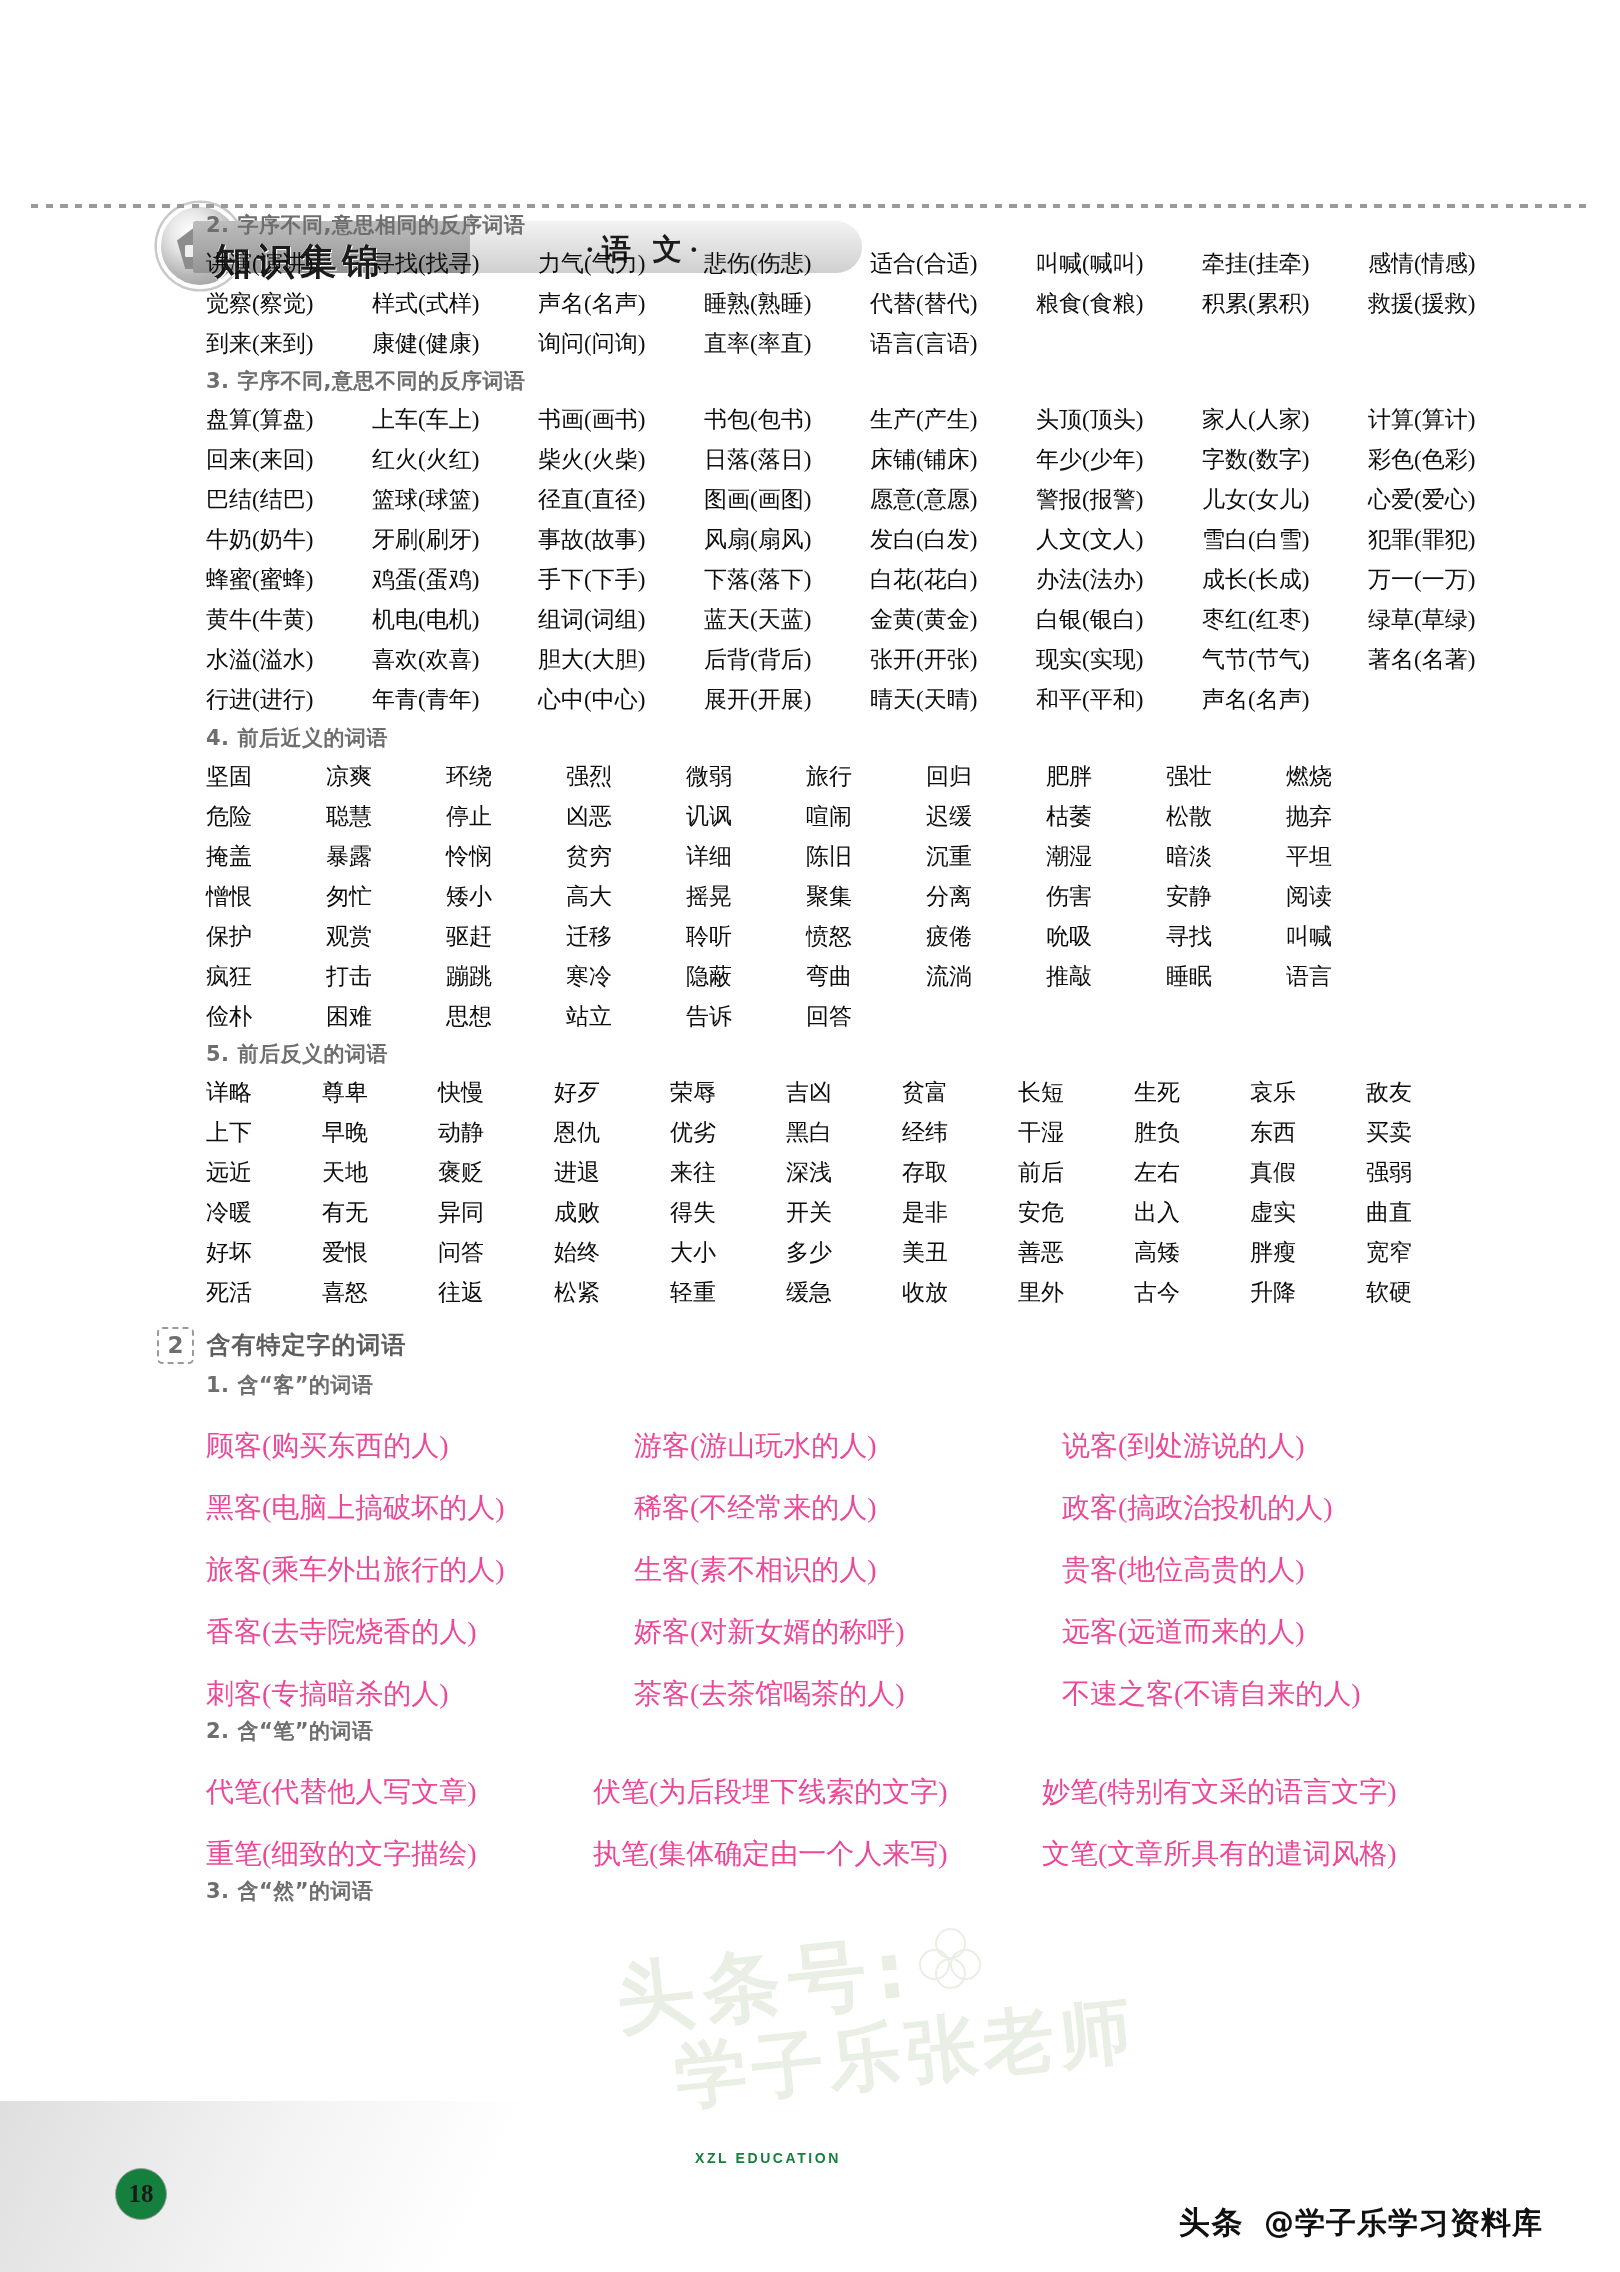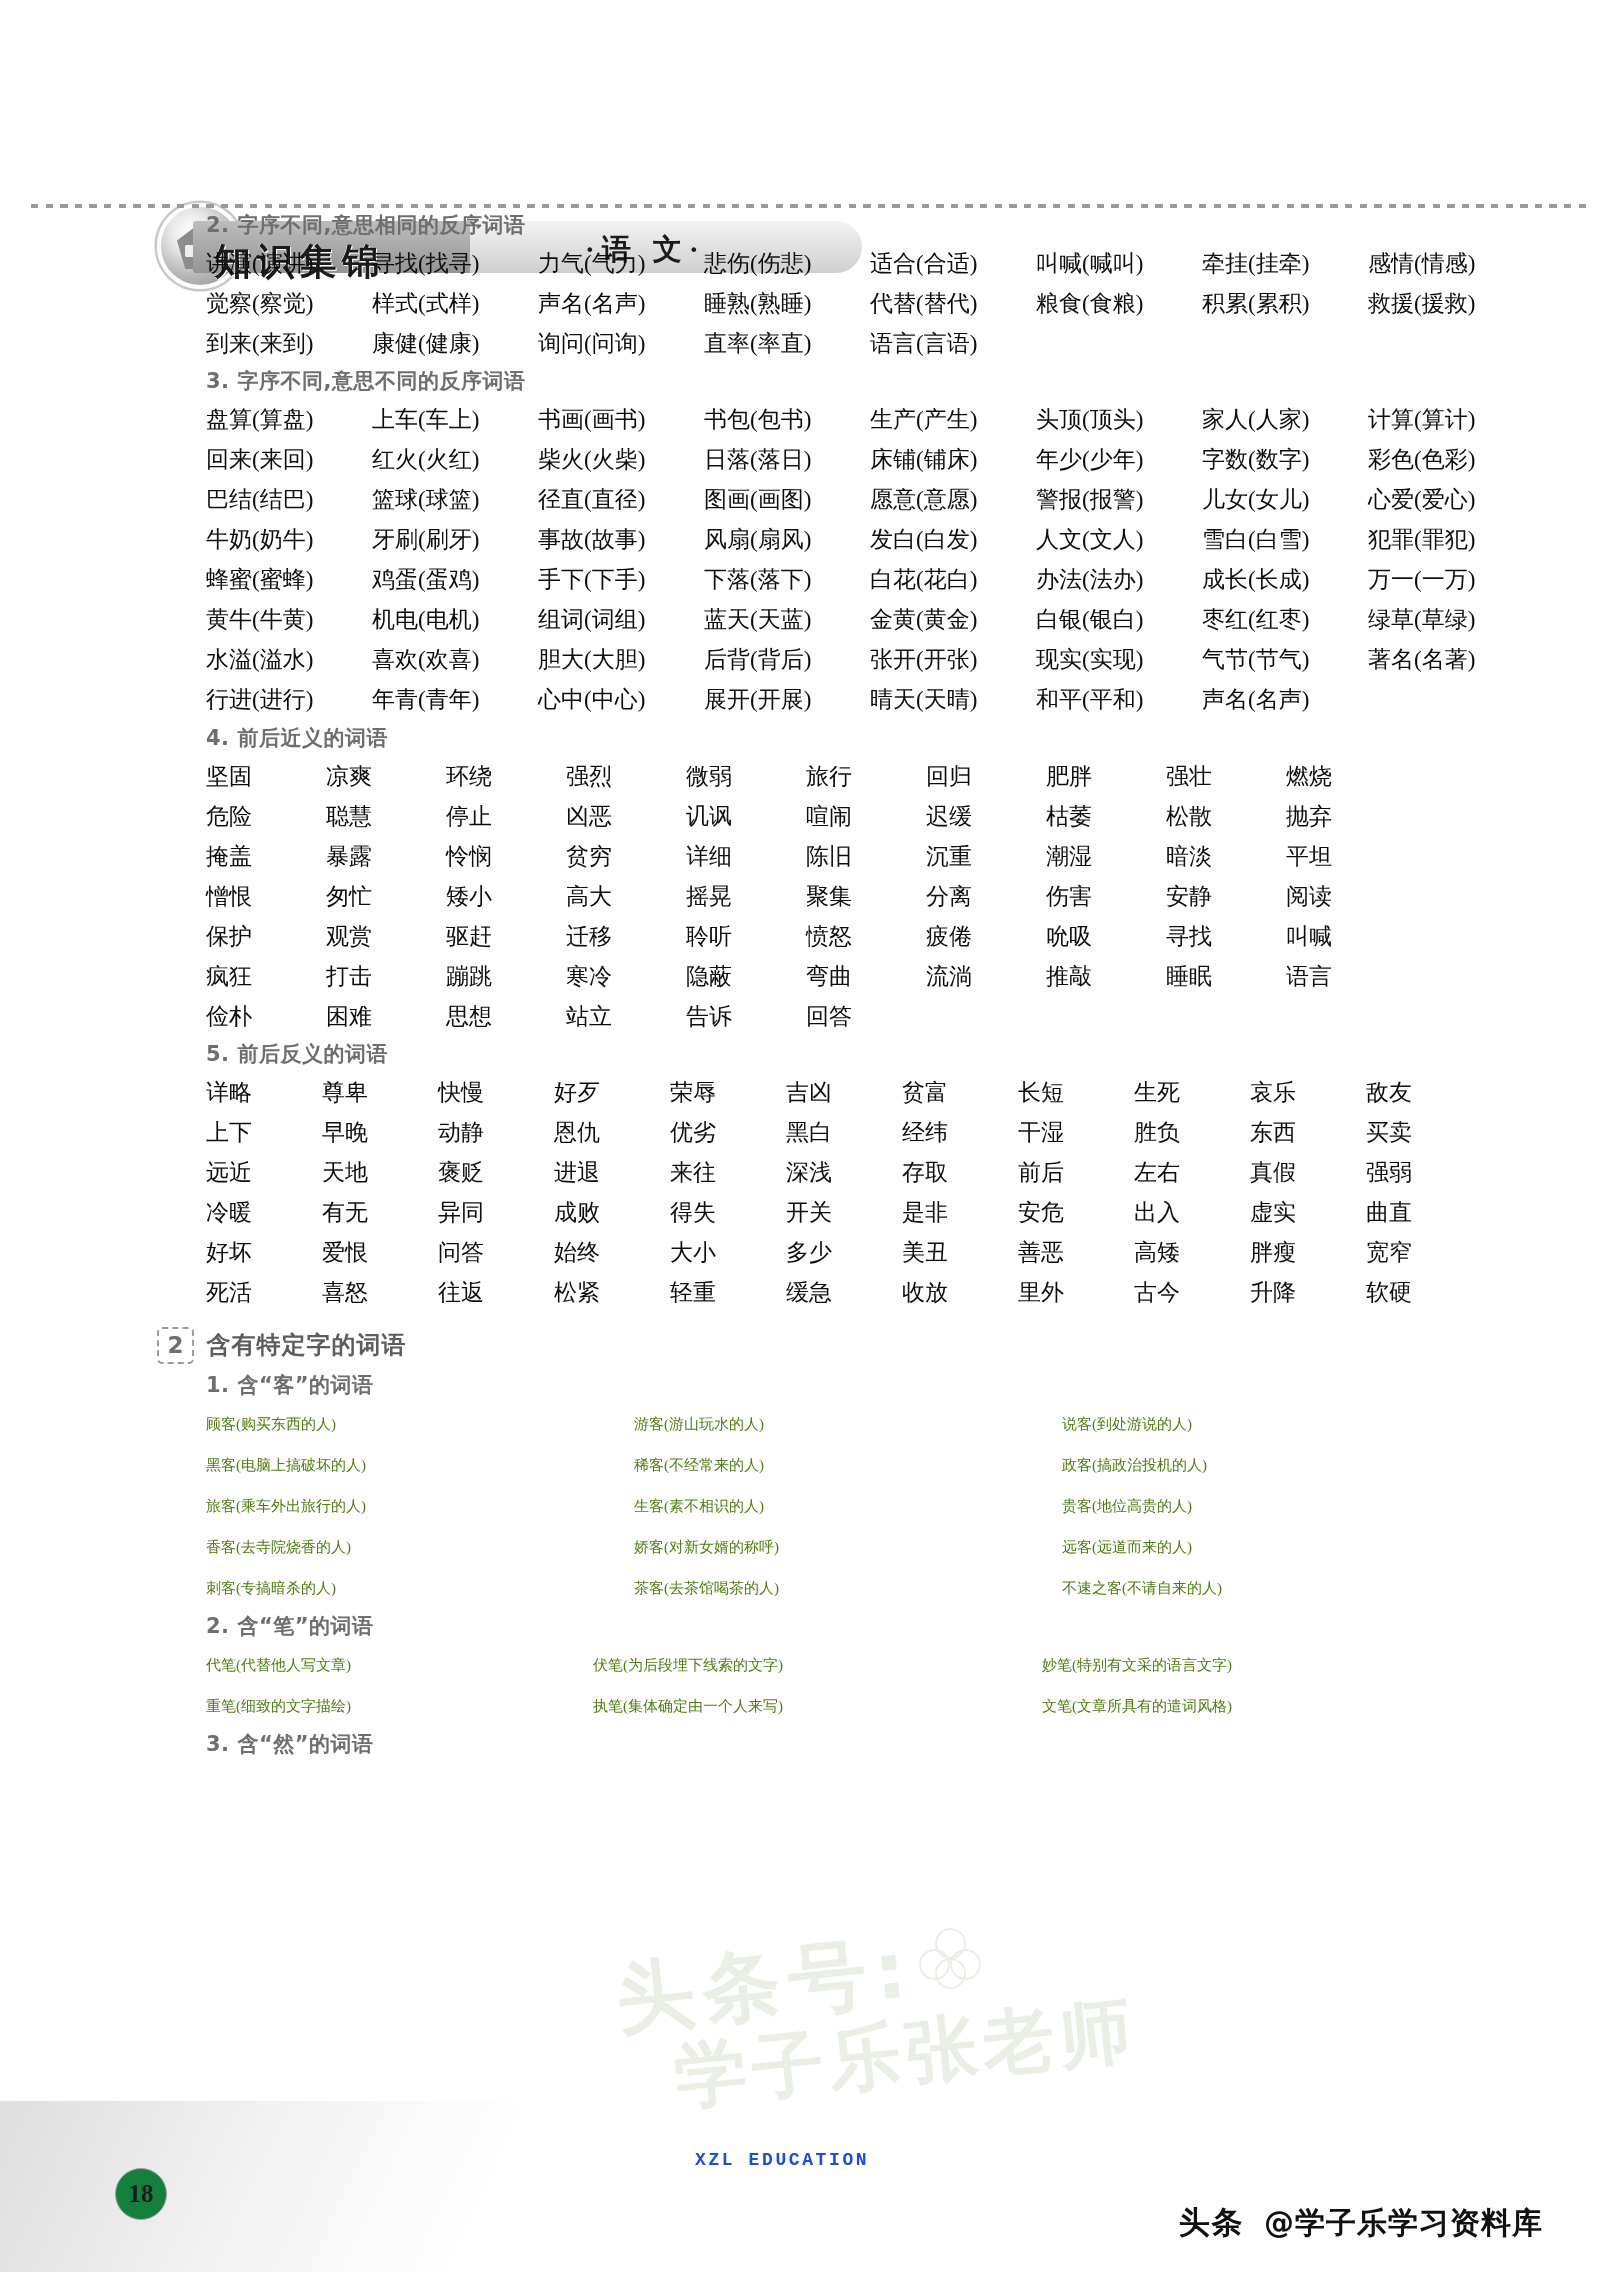--- a/index.html
+++ b/index.html
@@ -78,21 +78,21 @@
     font-family:"Liberation Serif","DejaVu Serif",serif;
   }
   
   .g-pairs{grid-template-columns:repeat(8,166px);}
   
   .g-words10{grid-template-columns:repeat(10,120px);}
   .g-words11{grid-template-columns:repeat(11,116px);}
   
   .g-def3{grid-template-columns:428px 428px 428px;}
   .g-def3b{grid-template-columns:387px 449px 418px;}
-  .defcell{font-size:15px;line-height:41px;white-space:nowrap;color:#4d7c0f;}
+  .defcell{font-size:28px;line-height:41px;white-space:nowrap;color:#ec4899;margin-top:21px;}
   
   .wm-top{
     position:absolute;left:616px;top:1933px;
     font-size:78px;font-weight:bold;color:#e9efe4;letter-spacing:8.4px;
     font-family:"DejaVu Sans","Liberation Sans",sans-serif;
     transform:rotate(-6deg);pointer-events:none;
   }
   .wm-mid{
     position:absolute;left:674px;top:2006px;
     font-size:72px;font-weight:bold;color:#e9efe4;letter-spacing:5.2px;
@@ -102,22 +102,22 @@
   .wm-flower{
     position:absolute;left:919px;top:1928px;width:63px;height:57px;
     pointer-events:none;
   }
   .wm-flower span{
     position:absolute;width:27px;height:27px;border-radius:50%;
     border:2.1px solid #e9efe4;
   }
   .wm-xzl{
     position:absolute;left:695px;top:2150px;
-    font-size:18px;letter-spacing:2.6px;color:#1d4ed8;font-weight:bold;
-    font-family:Liberation Mono, monospace;pointer-events:none;
+    font-size:14px;letter-spacing:2.6px;color:#15803d;font-weight:bold;
+    font-family:Liberation Sans, sans-serif;pointer-events:none;
   }
   
   .page-num{
     position:absolute;left:115px;top:2168px;width:50px;height:50px;border-radius:50%;
     border:1.6px solid #9d9d9d;display:flex;align-items:center;justify-content:center;
     font-size:25px;color:#1b1b1b;font-weight:bold;
     font-family:"Liberation Serif","DejaVu Serif",serif;background:#15803d;
   }
   .corner-fade{
     position:absolute;left:0;bottom:0;width:601px;height:172px;

